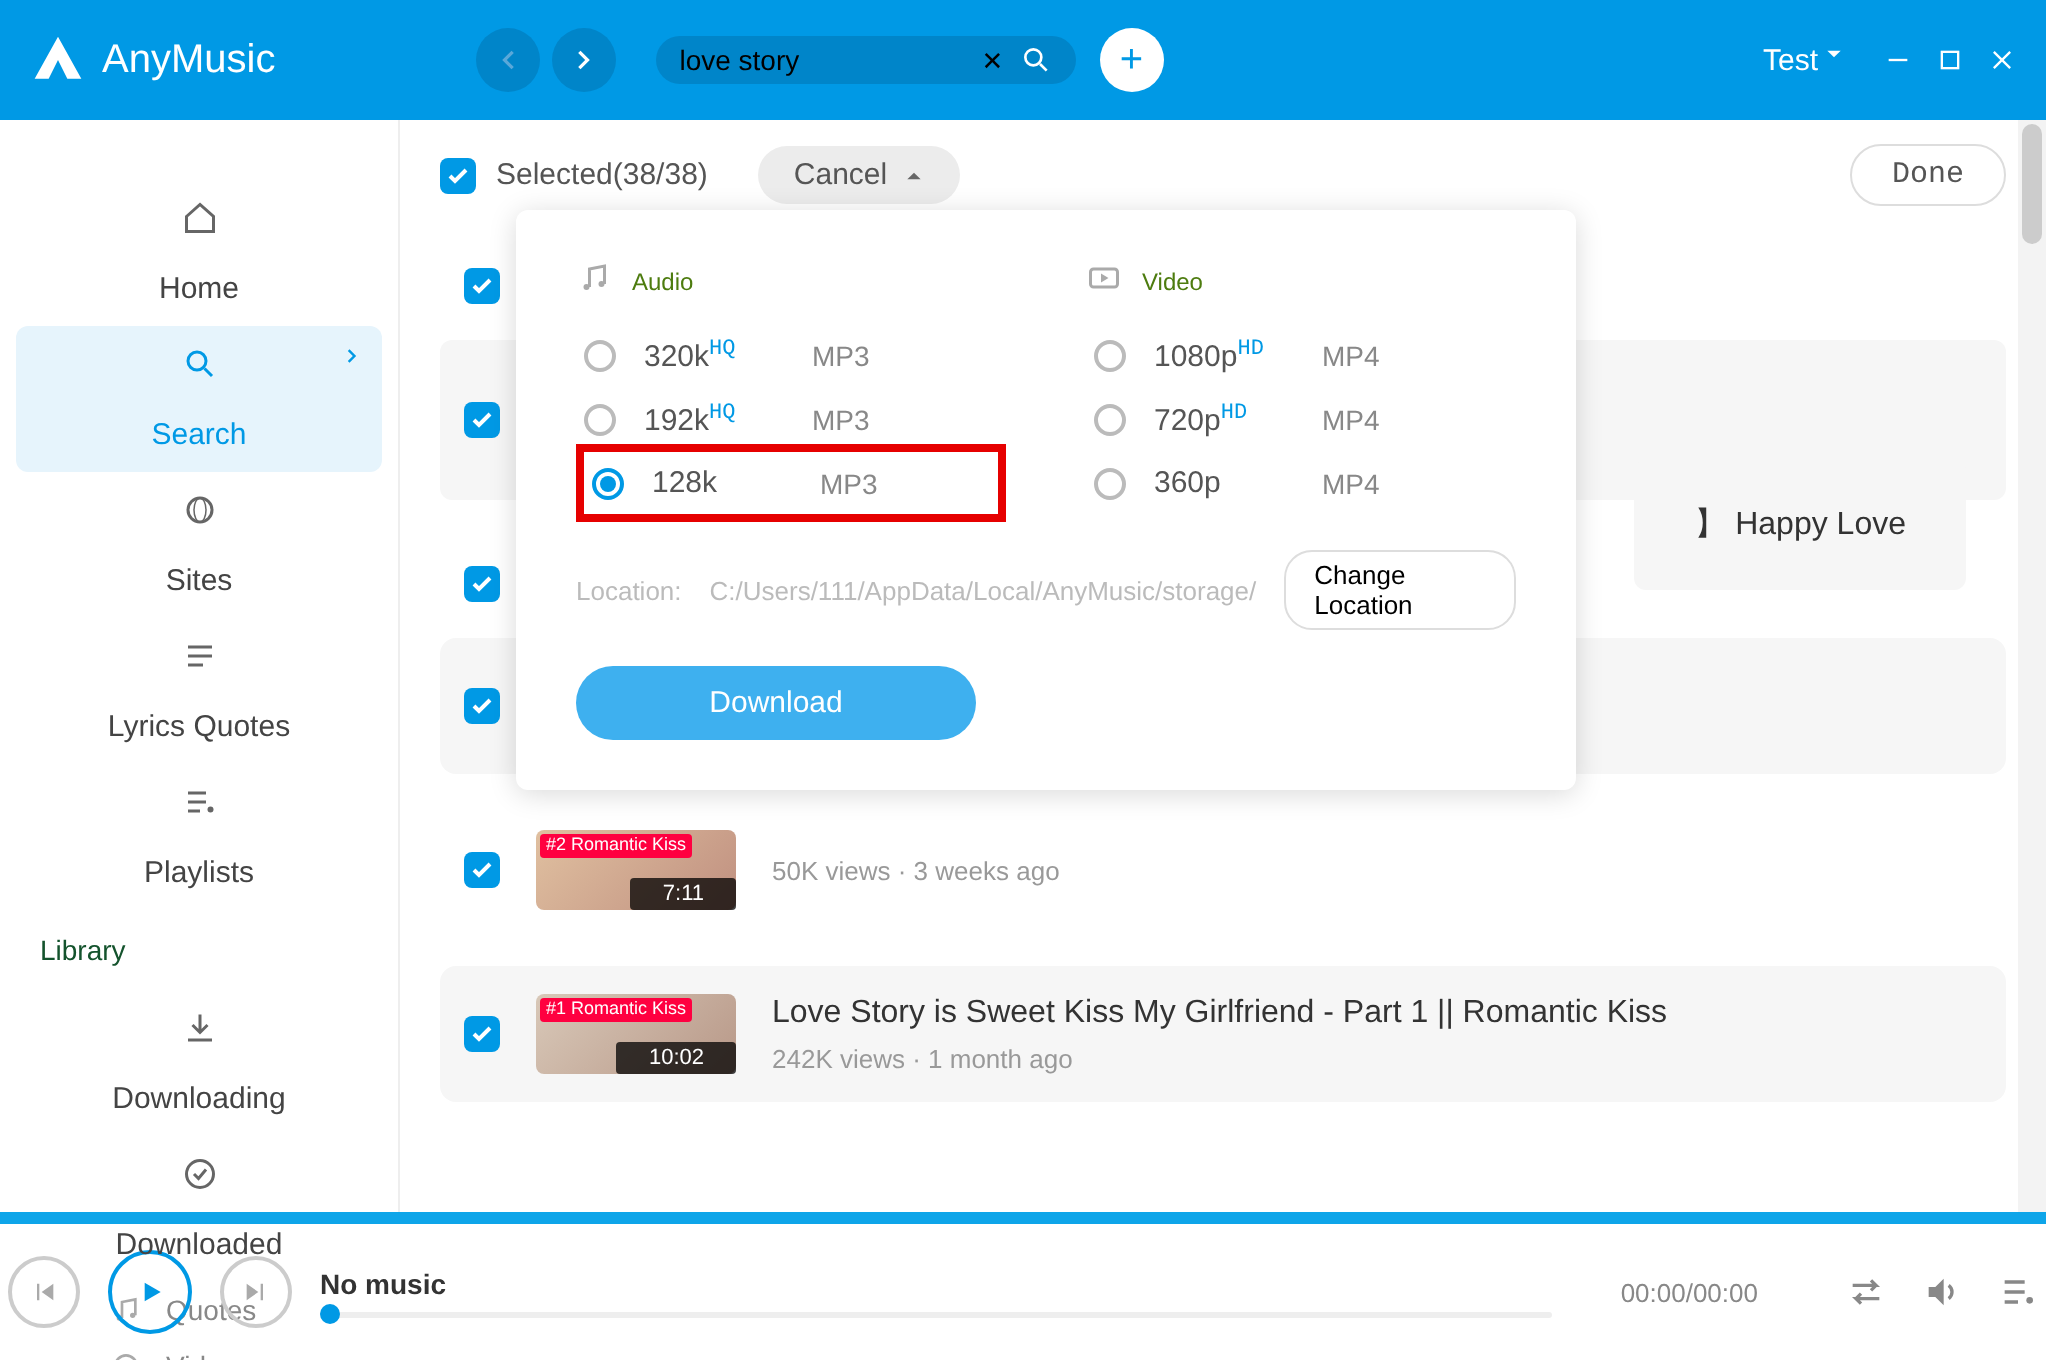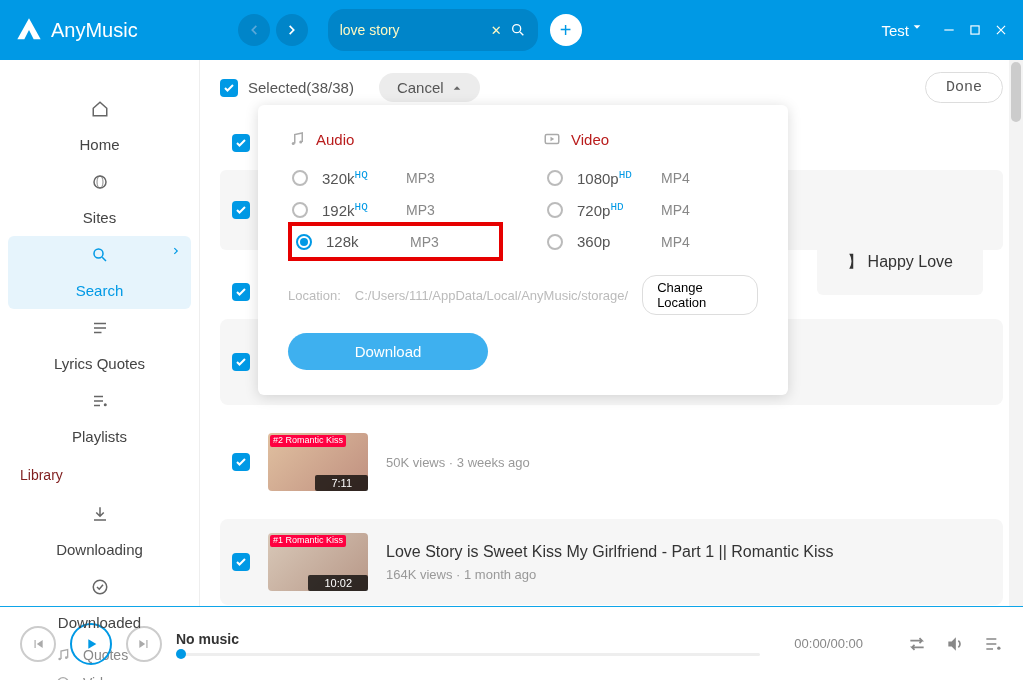--- a/index.html
+++ b/index.html
@@ -2,67 +2,67 @@
 <html><head>
 <meta charset="utf-8">
 <style>
 * { margin: 0; padding: 0; box-sizing: border-box; }
 body { font-family: -apple-system, BlinkMacSystemFont, "Segoe UI", Arial, sans-serif; width: 1023px; height: 680px; overflow: hidden; background: #fff; position: relative; }
 .header { height: 60px; background: #0099e5; display: flex; align-items: center; padding: 0 15px; color: #fff; }
 .logo { display: flex; align-items: center; gap: 8px; font-size: 20px; font-weight: 500; margin-right: 100px; }
 .logo-icon { width: 28px; height: 28px; }
 .nav-btns { display: flex; gap: 6px; margin-right: 20px; }
 .nav-btn { width: 32px; height: 32px; border-radius: 50%; background: #0085c9; display: flex; align-items: center; justify-content: center; cursor: pointer; }
-.search-box { background: #0085c9; border-radius: 16px; height: 42px; width: 210px; display: flex; align-items: center; padding: 0 12px; color: #fef9c3; font-size: 14px; position: relative; }
+.search-box { background: #0085c9; border-radius: 16px; height: 24px; width: 210px; display: flex; align-items: center; padding: 0 12px; color: #000000; font-size: 14px; position: relative; }
 .search-box .x { position: absolute; right: 36px; font-size: 13px; cursor: pointer; }
 .search-box .mag { position: absolute; right: 12px; }
 .plus-btn { width: 32px; height: 32px; border-radius: 50%; background: #fff; color: #0099e5; margin-left: 12px; display: flex; align-items: center; justify-content: center; font-size: 20px; cursor: pointer; }
 .header-right { margin-left: auto; display: flex; align-items: center; gap: 20px; }
 .test-label { font-size: 15px; display: flex; gap: 3px; }
 .win-btns { display: flex; gap: 12px; }
 .win-btn { cursor: pointer; }
 .body { display: flex; height: 546px; }
 .sidebar { width: 200px; background: #fff; padding-top: 30px; border-right: 1px solid #eee; }
 .sb-item { display: flex; align-items: center; padding: 10px 20px; font-size: 15px; color: #444; cursor: pointer; gap: 18px; position: relative; flex-direction: column; }
 .sb-item.active { background: #e6f4fc; color: #0099e5; border-radius: 6px; margin: 0 8px; padding: 10px 12px; }
 .sb-item.active .chev { position: absolute; right: 10px; }
 .sb-icon { width: 20px; display: flex; justify-content: center; }
-.sb-header { padding: 12px 20px; font-size: 14px; color: #7f1d1d; }
+.sb-header { padding: 12px 20px; font-size: 14px; color: #14532d; }
 .sb-sub { padding-left: 55px; font-size: 14px; color: #888; display: flex; align-items: center; gap: 12px; padding-top: 6px; padding-bottom: 6px; }
 .main { flex: 1; background: #fff; position: relative; overflow: hidden; }
 .toolbar { height: 55px; display: flex; align-items: center; padding: 0 20px; }
 .checkbox { width: 18px; height: 18px; border-radius: 4px; background: #0099e5; display: flex; align-items: center; justify-content: center; cursor: pointer; }
 .tb-label { margin-left: 10px; font-size: 15px; color: #555; }
 .cancel-btn { margin-left: 25px; background: #ececec; border-radius: 16px; padding: 6px 18px; font-size: 15px; color: #555; cursor: pointer; display: flex; align-items: center; gap: 8px; }
 .done-btn { margin-left: auto; border: 1px solid #ddd; border-radius: 16px; padding: 6px 20px; font-size: 15px; color: #555; cursor: pointer; font-family: Liberation Mono, monospace; }
 .results { padding: 0 20px; }
 .result-item { display: flex; align-items: center; padding: 14px 12px; background: #f6f6f6; border-radius: 8px; margin-bottom: 14px; gap: 18px; }
 .result-item.plain { background: transparent; }
-.thumb { width: 100px; height: 58px; background: #ddd; border-radius: 4px; position: relative; background-size: cover; }
+.thumb { width: 100px; height: 40px; background: #ddd; border-radius: 4px; position: relative; background-size: cover; }
 .thumb-badge { position: absolute; top: 2px; left: 2px; background: #ff0040; color: #fff; font-size: 9px; padding: 1px 3px; border-radius: 2px; line-height: 1.1; }
 .thumb-time { position: absolute; bottom: 0; right: 0; background: rgba(0,0,0,0.75); color: #fff; font-size: 11px; padding: 2px 16px; border-radius: 2px; }
 .result-info { flex: 1; }
 .result-title { font-size: 16px; color: #333; margin-bottom: 6px; }
 .result-meta { font-size: 13px; color: #999; }
 .popover { position: absolute; top: 45px; left: 58px; width: 530px; background: #fff; border-radius: 6px; box-shadow: 0 2px 14px rgba(0,0,0,0.15); padding: 25px 30px 25px 30px; z-index: 10; }
 .popover-cols { display: flex; gap: 40px; margin-bottom: 18px; }
 .pcol { flex: 1; }
-.pcol-header { display: flex; align-items: center; gap: 10px; color: #b91c1c; font-size: 15px; margin-bottom: 14px; }
+.pcol-header { display: flex; align-items: flex-end; gap: 10px; color: #4d7c0f; font-size: 12px; margin-bottom: 14px; }
 .prow { display: flex; align-items: center; gap: 14px; padding: 7px 4px; font-size: 15px; color: #555; }
 .prow.highlight { border: 4px solid #e60000; margin: -4px 0; }
 .radio { width: 16px; height: 16px; border: 2px solid #bbb; border-radius: 50%; display: inline-block; position: relative; cursor: pointer; }
 .radio.sel { border-color: #0099e5; }
 .radio.sel::after { content: ''; width: 8px; height: 8px; background: #0099e5; border-radius: 50%; position: absolute; top: 2px; left: 2px; }
 .qlabel { width: 55px; display: inline-block; }
 .hq { color: #0099e5; font-size: 11px; vertical-align: super; font-family: Liberation Mono, monospace; }
 .fmt { color: #888; font-size: 14px; margin-left: 15px; }
 .loc-row { display: flex; align-items: center; gap: 14px; color: #bbb; font-size: 13px; margin-bottom: 18px; }
 .loc-btn { border: 1px solid #ddd; border-radius: 14px; padding: 4px 14px; font-size: 13px; color: #000000; cursor: pointer; }
 .dl-btn { width: 200px; background: #3eb0ef; color: #fff; border-radius: 20px; padding: 10px 0; text-align: center; font-size: 15px; cursor: pointer; margin-left: 0; }
-.player { height: 74px; border-top: 1px solid #0ea5e9; display: flex; align-items: center; padding: 0 20px; gap: 14px; }
+.player { height: 74px; border-top: 6px solid #0ea5e9; display: flex; align-items: center; padding: 0 4px; gap: 14px; }
 .p-btn { width: 36px; height: 36px; border: 2px solid #ccc; border-radius: 50%; display: flex; align-items: center; justify-content: center; cursor: pointer; color: #aaa; }
 .p-btn.play { border-color: #0099e5; color: #0099e5; width: 42px; height: 42px; }
 .p-track { flex: 1; }
 .p-title { font-size: 14px; font-weight: 600; color: #333; margin-bottom: 6px; }
 .p-bar { height: 3px; background: #eee; border-radius: 2px; position: relative; }
 .p-dot { width: 10px; height: 10px; background: #0099e5; border-radius: 50%; position: absolute; left: 0; top: -4px; }
 .p-time { font-size: 13px; color: #888; margin-left: 20px; }
 .p-icons { display: flex; gap: 18px; margin-left: 30px; color: #888; }
 .scrollbar { position: absolute; right: 0; top: 60px; width: 14px; height: 546px; background: #f3f3f3; }
 .scrollbar-thumb { width: 10px; margin: 2px auto; height: 60px; background: #ccc; border-radius: 5px; }
@@ -125,40 +125,40 @@
 <div class="body">
   <div class="sidebar">
     <div class="sb-item">
       <span class="sb-icon">
           <svg width="18" height="18" viewBox="0 0 24 24">
             <path fill="none" stroke="#666" stroke-width="2" d="M3 11l9-8 9 8v10H3z"></path>
           </svg>
         </span>
       <span>Home</span>
     </div>
-    <div class="sb-item">
-      <span class="sb-icon">
-          <svg width="18" height="18" viewBox="0 0 24 24">
-            <ellipse cx="12" cy="12" rx="8" ry="8" fill="none" stroke="#666" stroke-width="2"></ellipse>
-            <ellipse cx="12" cy="12" rx="4" ry="8" fill="none" stroke="#666" stroke-width="1"></ellipse>
-          </svg>
-        </span>
-      <span>Sites</span>
-    </div>
     <div class="sb-item active">
       <span class="sb-icon">
           <svg width="18" height="18" viewBox="0 0 24 24">
             <circle cx="10" cy="10" r="6" stroke="#0099e5" stroke-width="2" fill="none"></circle>
             <line x1="15" y1="15" x2="20" y2="20" stroke="#0099e5" stroke-width="2"></line>
           </svg>
         </span>
       <span>Search</span>
       <svg class="chev" width="10" height="10" viewBox="0 0 24 24">
           <path fill="#0099e5" d="M9 4l8 8-8 8-2-2 6-6-6-6z"></path>
         </svg>
+    </div>
+    <div class="sb-item">
+      <span class="sb-icon">
+          <svg width="18" height="18" viewBox="0 0 24 24">
+            <ellipse cx="12" cy="12" rx="8" ry="8" fill="none" stroke="#666" stroke-width="2"></ellipse>
+            <ellipse cx="12" cy="12" rx="4" ry="8" fill="none" stroke="#666" stroke-width="1"></ellipse>
+          </svg>
+        </span>
+      <span>Sites</span>
     </div>
     <div class="sb-item">
       <span class="sb-icon">
           <svg width="18" height="18" viewBox="0 0 24 24">
             <path fill="none" stroke="#666" stroke-width="2" d="M4 6h16M4 12h16M4 18h10"></path>
           </svg>
         </span>
       <span>Lyrics Quotes</span>
     </div>
     <div class="sb-item">
@@ -350,21 +350,21 @@
             <svg width="12" height="12" viewBox="0 0 24 24">
               <path fill="none" stroke="#fff" stroke-width="4" d="M4 12l5 5 11-11"></path>
             </svg>
           </div>
         <div class="thumb" style="background:linear-gradient(135deg,#d8c8b8,#b89888)">
           <span class="thumb-badge">#1 Romantic Kiss</span>
           <span class="thumb-time">10:02</span>
         </div>
         <div class="result-info">
           <div class="result-title">Love Story is Sweet Kiss My Girlfriend - Part 1 || Romantic Kiss</div>
-          <div class="result-meta">164K views · 1 month ago</div>
+          <div class="result-meta">242K views · 1 month ago</div>
         </div>
       </div>
     </div>
   </div>
 </div>
 
 <div class="scrollbar">
     <div class="scrollbar-thumb"></div>
   </div>
 

